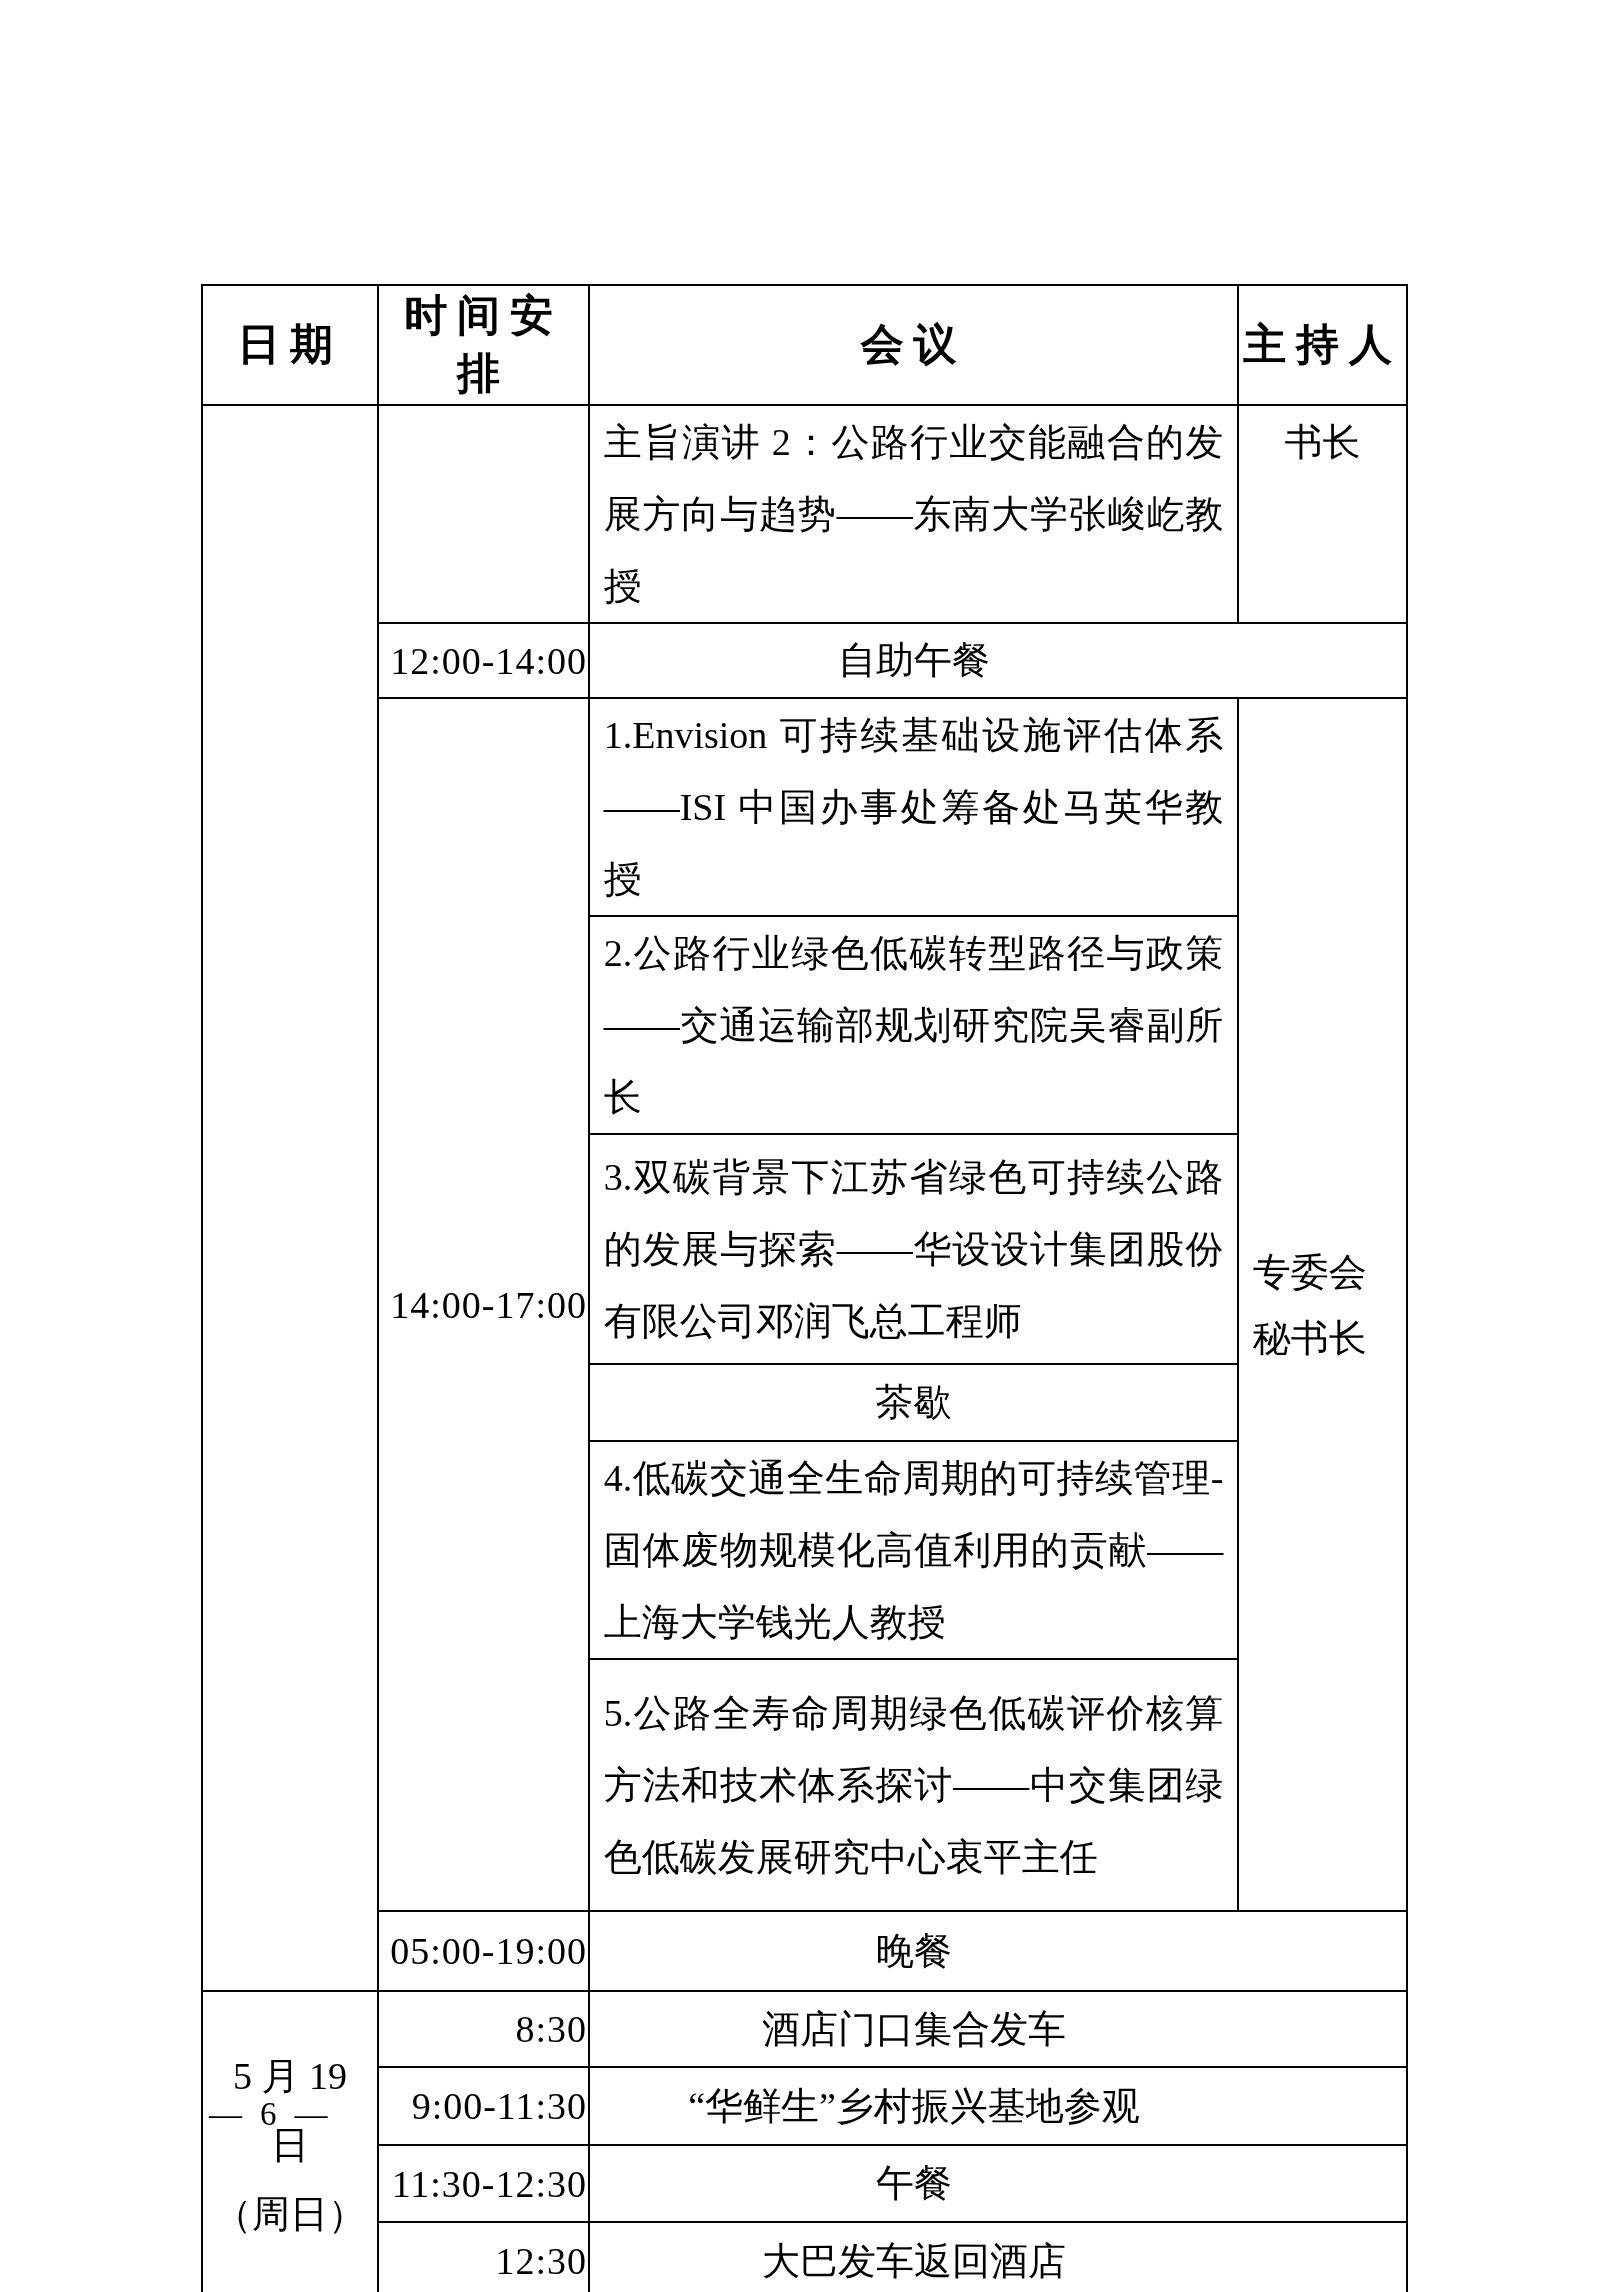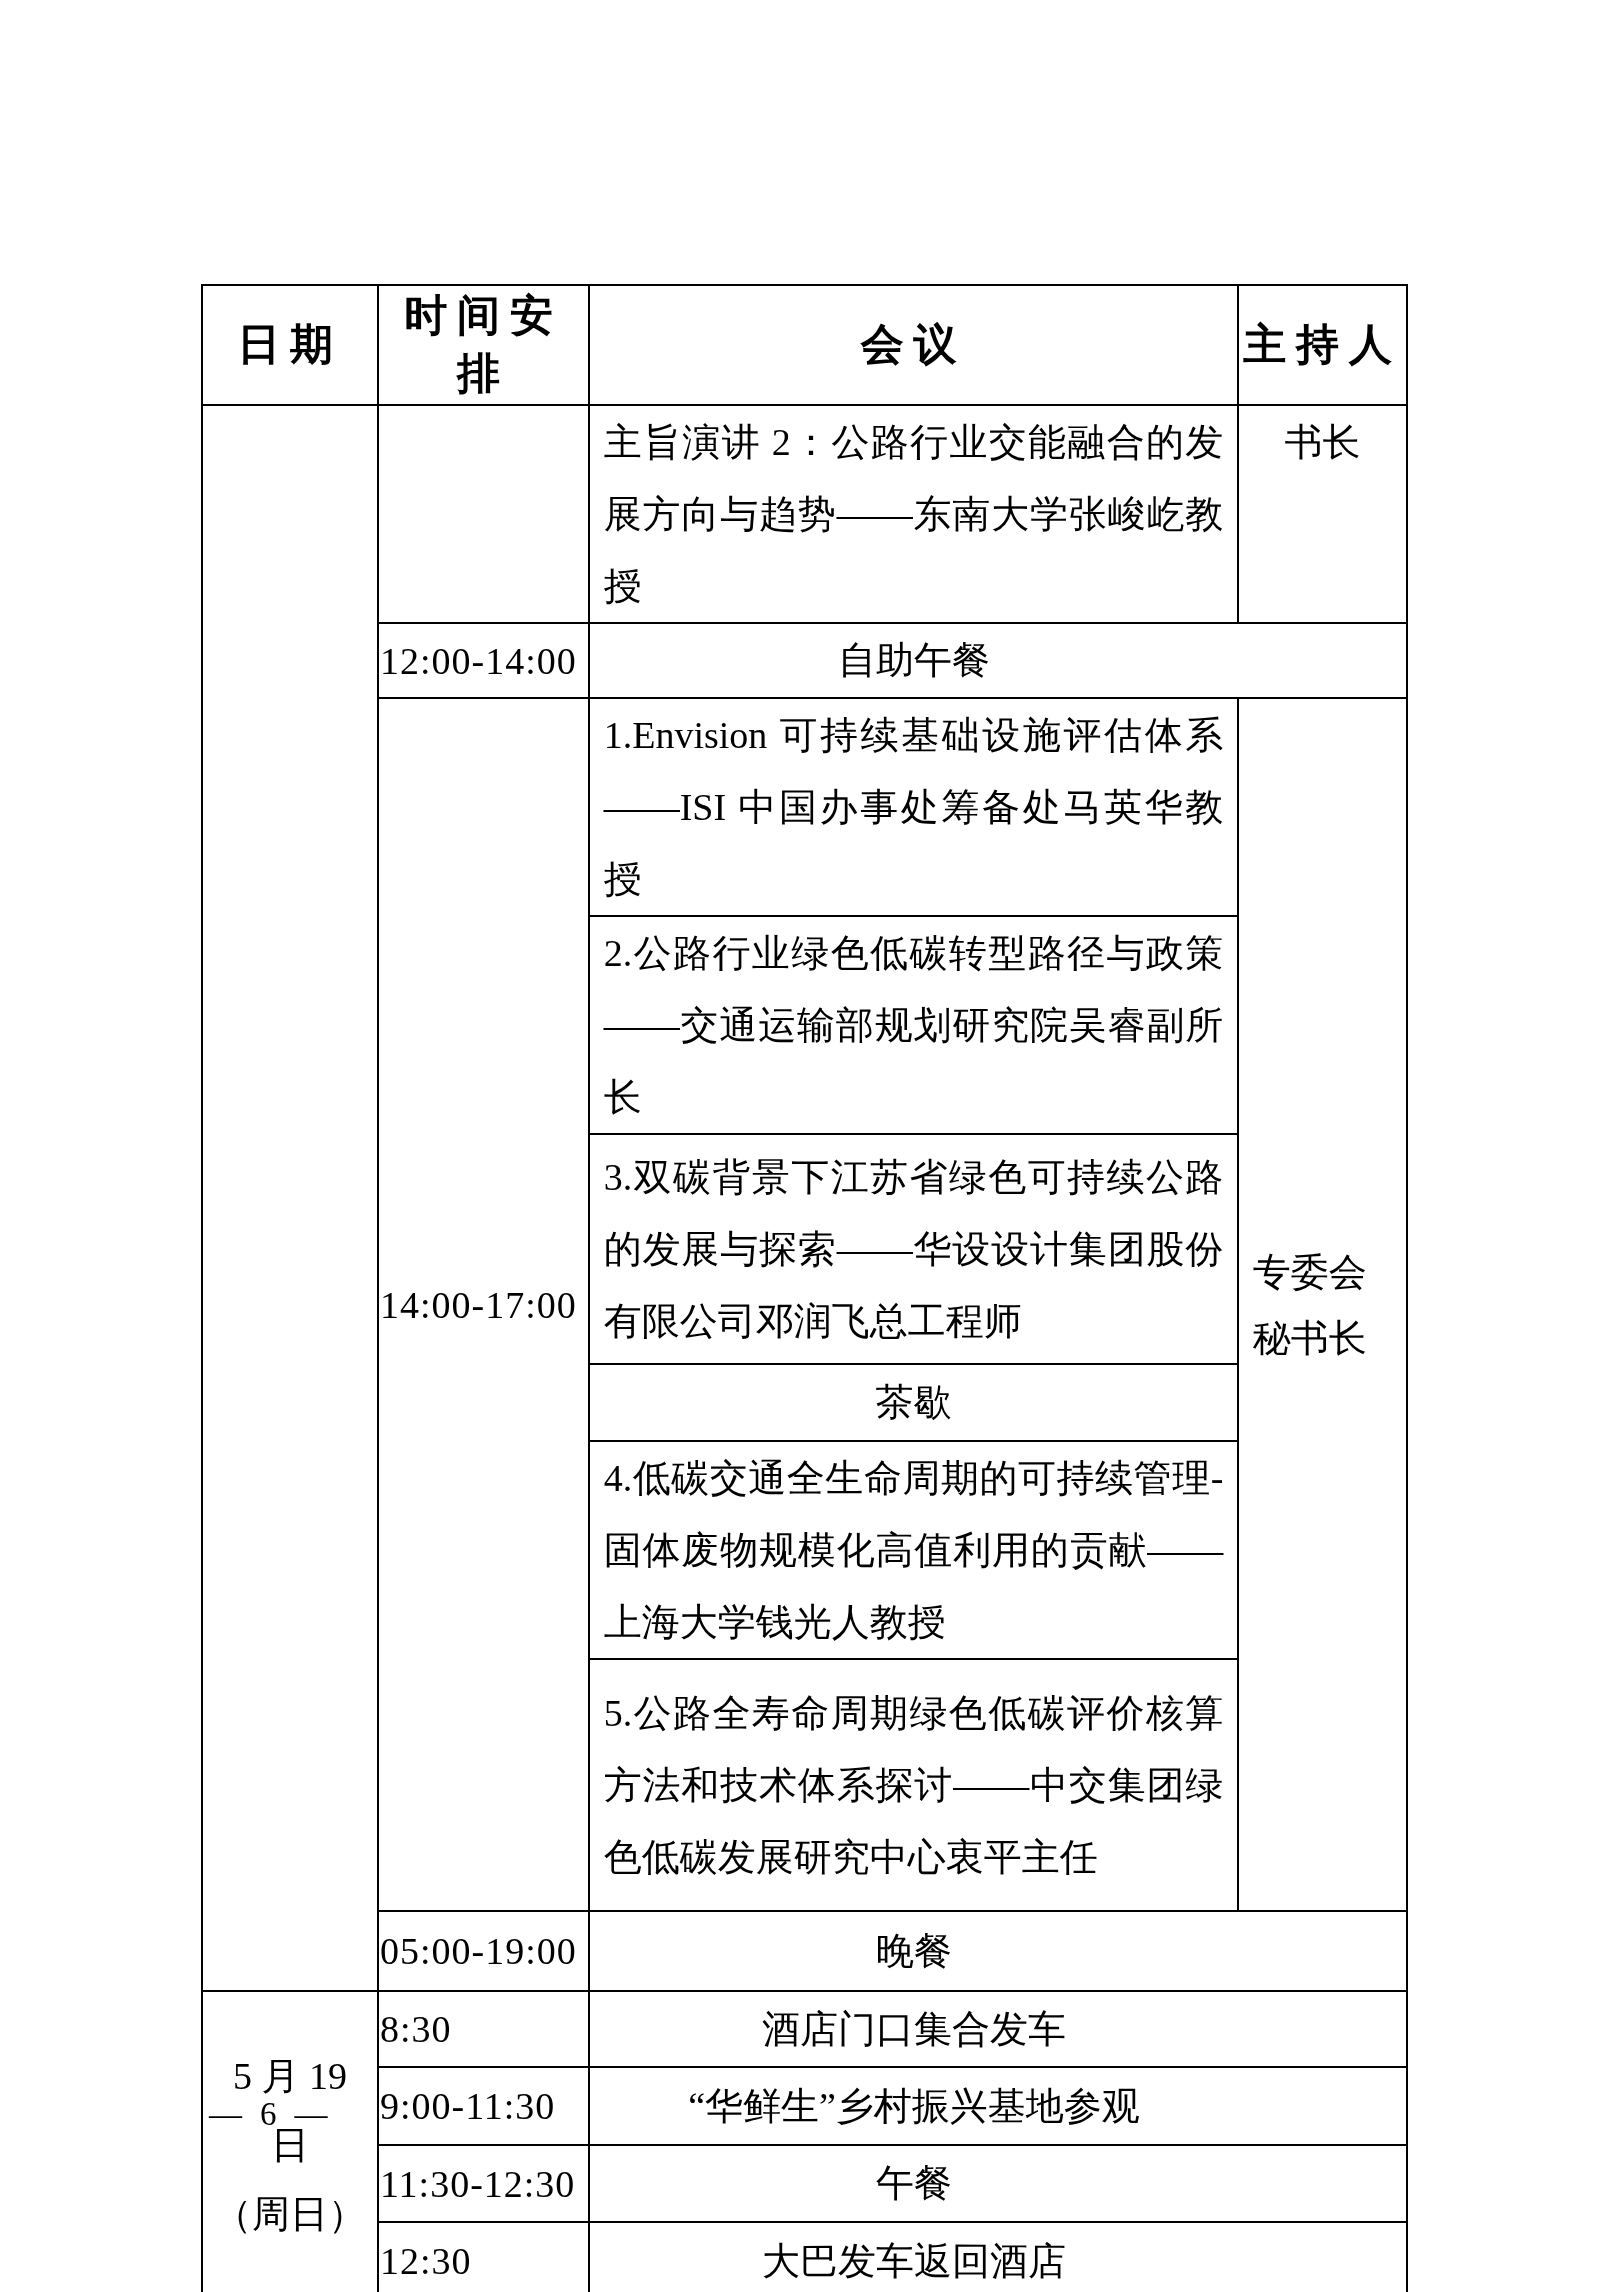--- a/index.html
+++ b/index.html
@@ -46,21 +46,21 @@
     text-align: center;
     vertical-align: middle;
   }
   
   .sched tr.section-start th,
   .sched tr.section-start td {
     border-top: 2.9px solid #000;
   }
 
   .c-time {
-    text-align: left;
+    text-align: right;
     vertical-align: middle;
     letter-spacing: 1px;
   }
   .c-meet {
     text-align: justify;
     text-align-last: left;
     vertical-align: middle;
     padding: 0 13.7px;
     line-height: 72px;
   }

